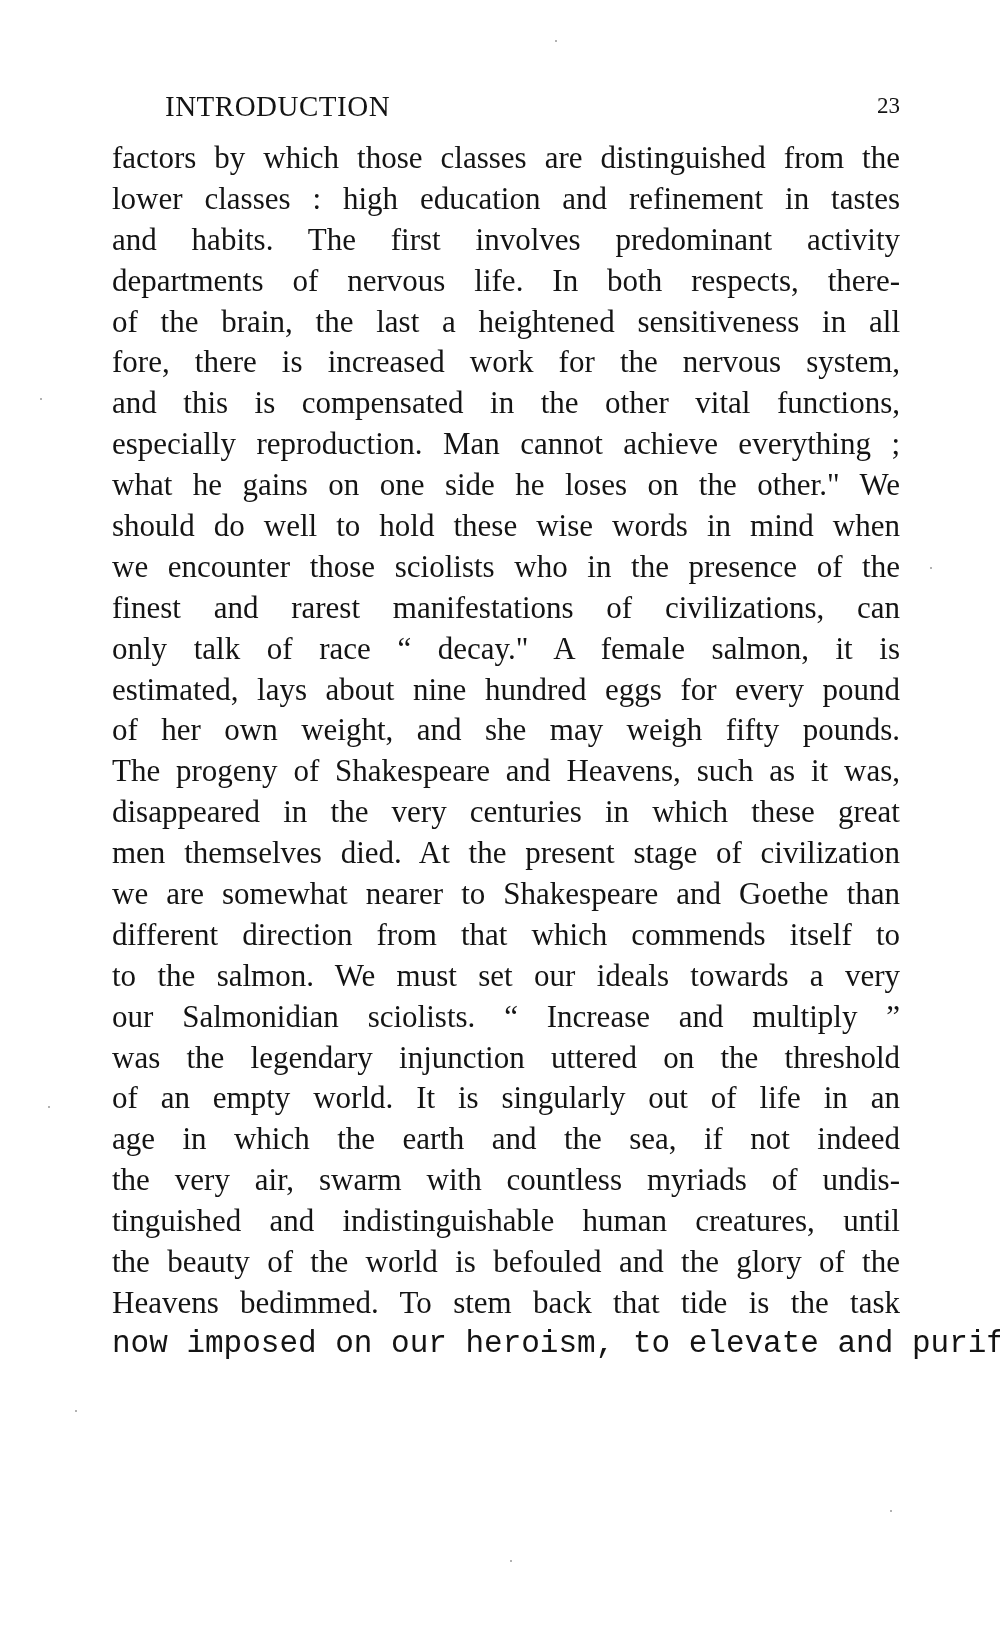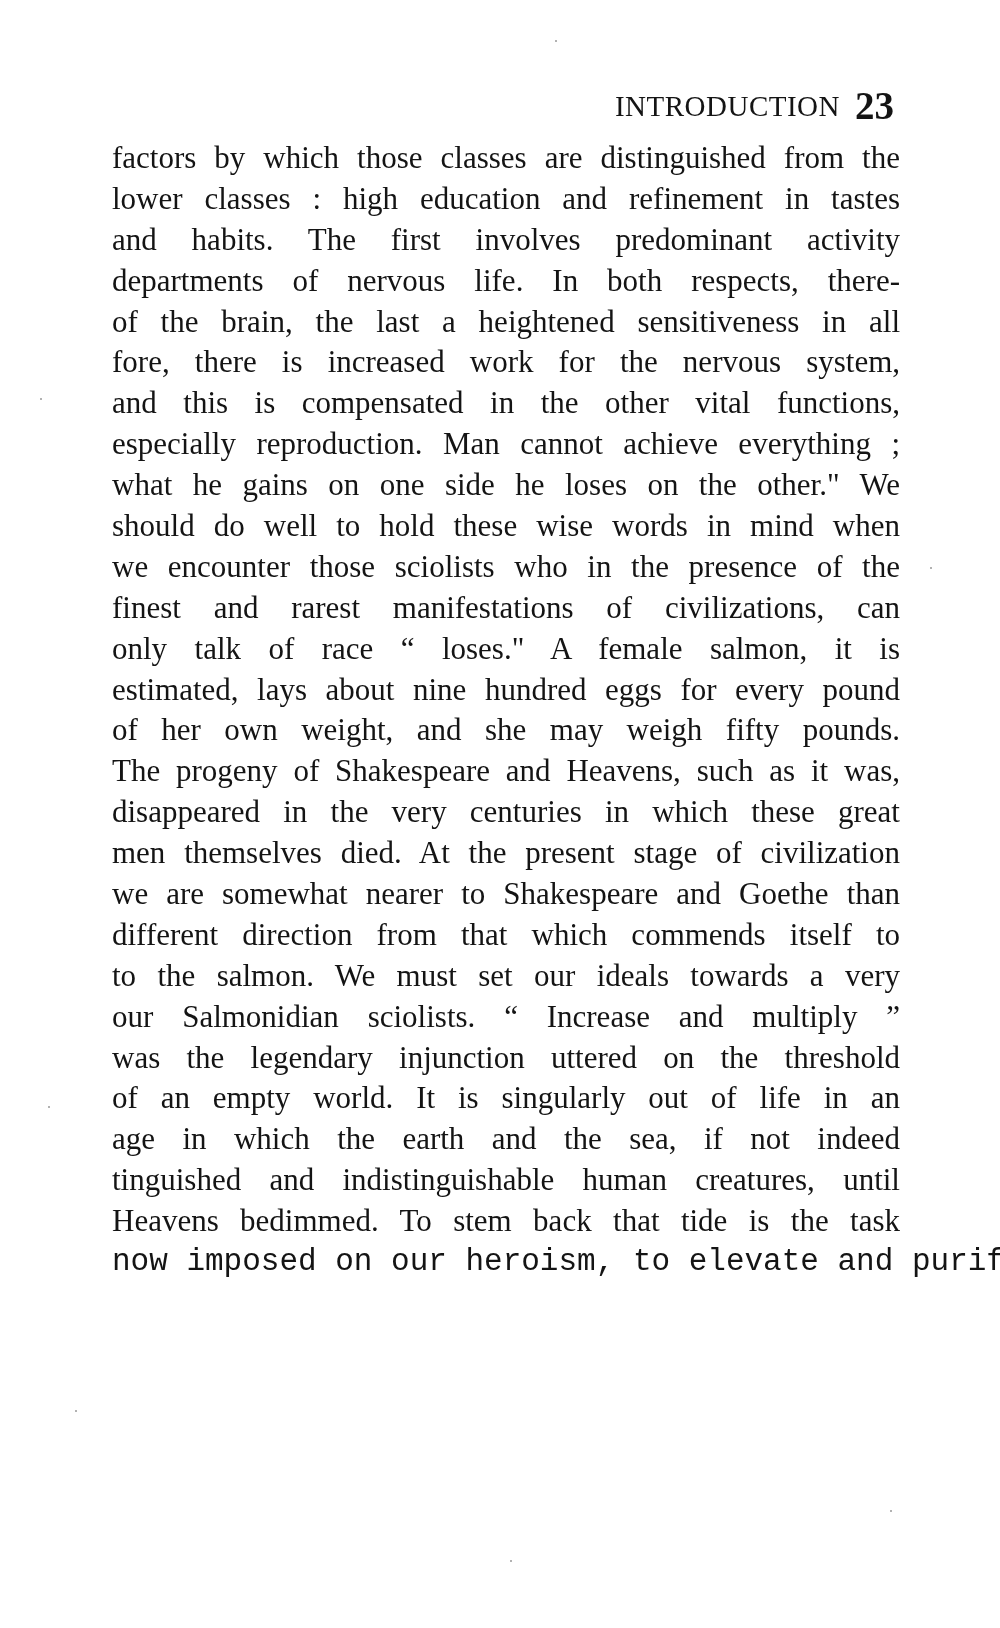--- a/index.html
+++ b/index.html
@@ -26,32 +26,31 @@
       position: absolute;
       top: 86px;
       left: 110px;
       width: 790px;
       height: 40px;
     }
     .running-title {
       position: absolute;
       left: 0;
       width: 675px;
-      text-align: right;
+      text-align: left;
       font-size: 29px;
       letter-spacing: 0.5px;
       line-height: 40px;
       left: 55px;
     }
     .page-number {
       position: absolute;
-      right: 6px;
-      font-size: 39px;
+      right: 0;
+      font-size: 23px;
       line-height: 40px;
-      font-weight: bold;
     }
     .body-text {
       position: absolute;
       top: 138px;
       left: 112px;
       width: 788px;
       font-size: 31px;
       line-height: 40.9px;
     }
     .line {
@@ -83,34 +82,36 @@
     <span class="line">and habits.  The first involves predominant activity</span>
     <span class="line">departments of nervous life.  In both respects, there-</span>
     <span class="line">of the brain, the last a heightened sensitiveness in all</span>
     <span class="line">fore, there is increased work for the nervous system,</span>
     <span class="line">and this is compensated in the other vital functions,</span>
     <span class="line">especially reproduction.  Man cannot achieve everything ;</span>
     <span class="line">what he gains on one side he loses on the other."  We</span>
     <span class="line">should do well to hold these wise words in mind when</span>
     <span class="line">we encounter those sciolists who in the presence of the</span>
     <span class="line">finest and rarest manifestations of civilizations, can</span>
-    <span class="line">only talk of race “ loses."  A female salmon, it is</span>
+    <span class="line">only talk of race “ decay."  A female salmon, it is</span>
     <span class="line">estimated, lays about nine hundred eggs for every pound</span>
     <span class="line">of her own weight, and she may weigh fifty pounds.</span>
     <span class="line">The progeny of Shakespeare and Heavens, such as it was,</span>
     <span class="line">disappeared in the very centuries in which these great</span>
     <span class="line">men themselves died.  At the present stage of civilization</span>
     <span class="line">we are somewhat nearer to Shakespeare and Goethe than</span>
     <span class="line">different direction from that which commends itself to</span>
     <span class="line">to the salmon.  We must set our ideals towards a very</span>
     <span class="line">our Salmonidian sciolists.  “ Increase and multiply ”</span>
     <span class="line">was the legendary injunction uttered on the threshold</span>
     <span class="line">of an empty world.  It is singularly out of life in an</span>
     <span class="line">age in which the earth and the sea, if not indeed</span>
+    <span class="line">the very air, swarm with countless myriads of undis-</span>
     <span class="line">tinguished and indistinguishable human creatures, until</span>
+    <span class="line">the beauty of the world is befouled and the glory of the</span>
     <span class="line">Heavens bedimmed.  To stem back that tide is the task</span>
     <span class="line" style="text-align-last: justify; font-family: Liberation Mono, monospace;">now imposed on our heroism, to elevate and purify and</span>
   </div>
 
   <span class="speck" style="left:40px;top:398px;"></span>
   <span class="speck" style="left:930px;top:567px;"></span>
   <span class="speck" style="left:48px;top:1106px;"></span>
   <span class="speck" style="left:75px;top:1410px;"></span>
   <span class="speck" style="left:510px;top:1560px;"></span>
   <span class="speck" style="left:890px;top:1510px;"></span>

